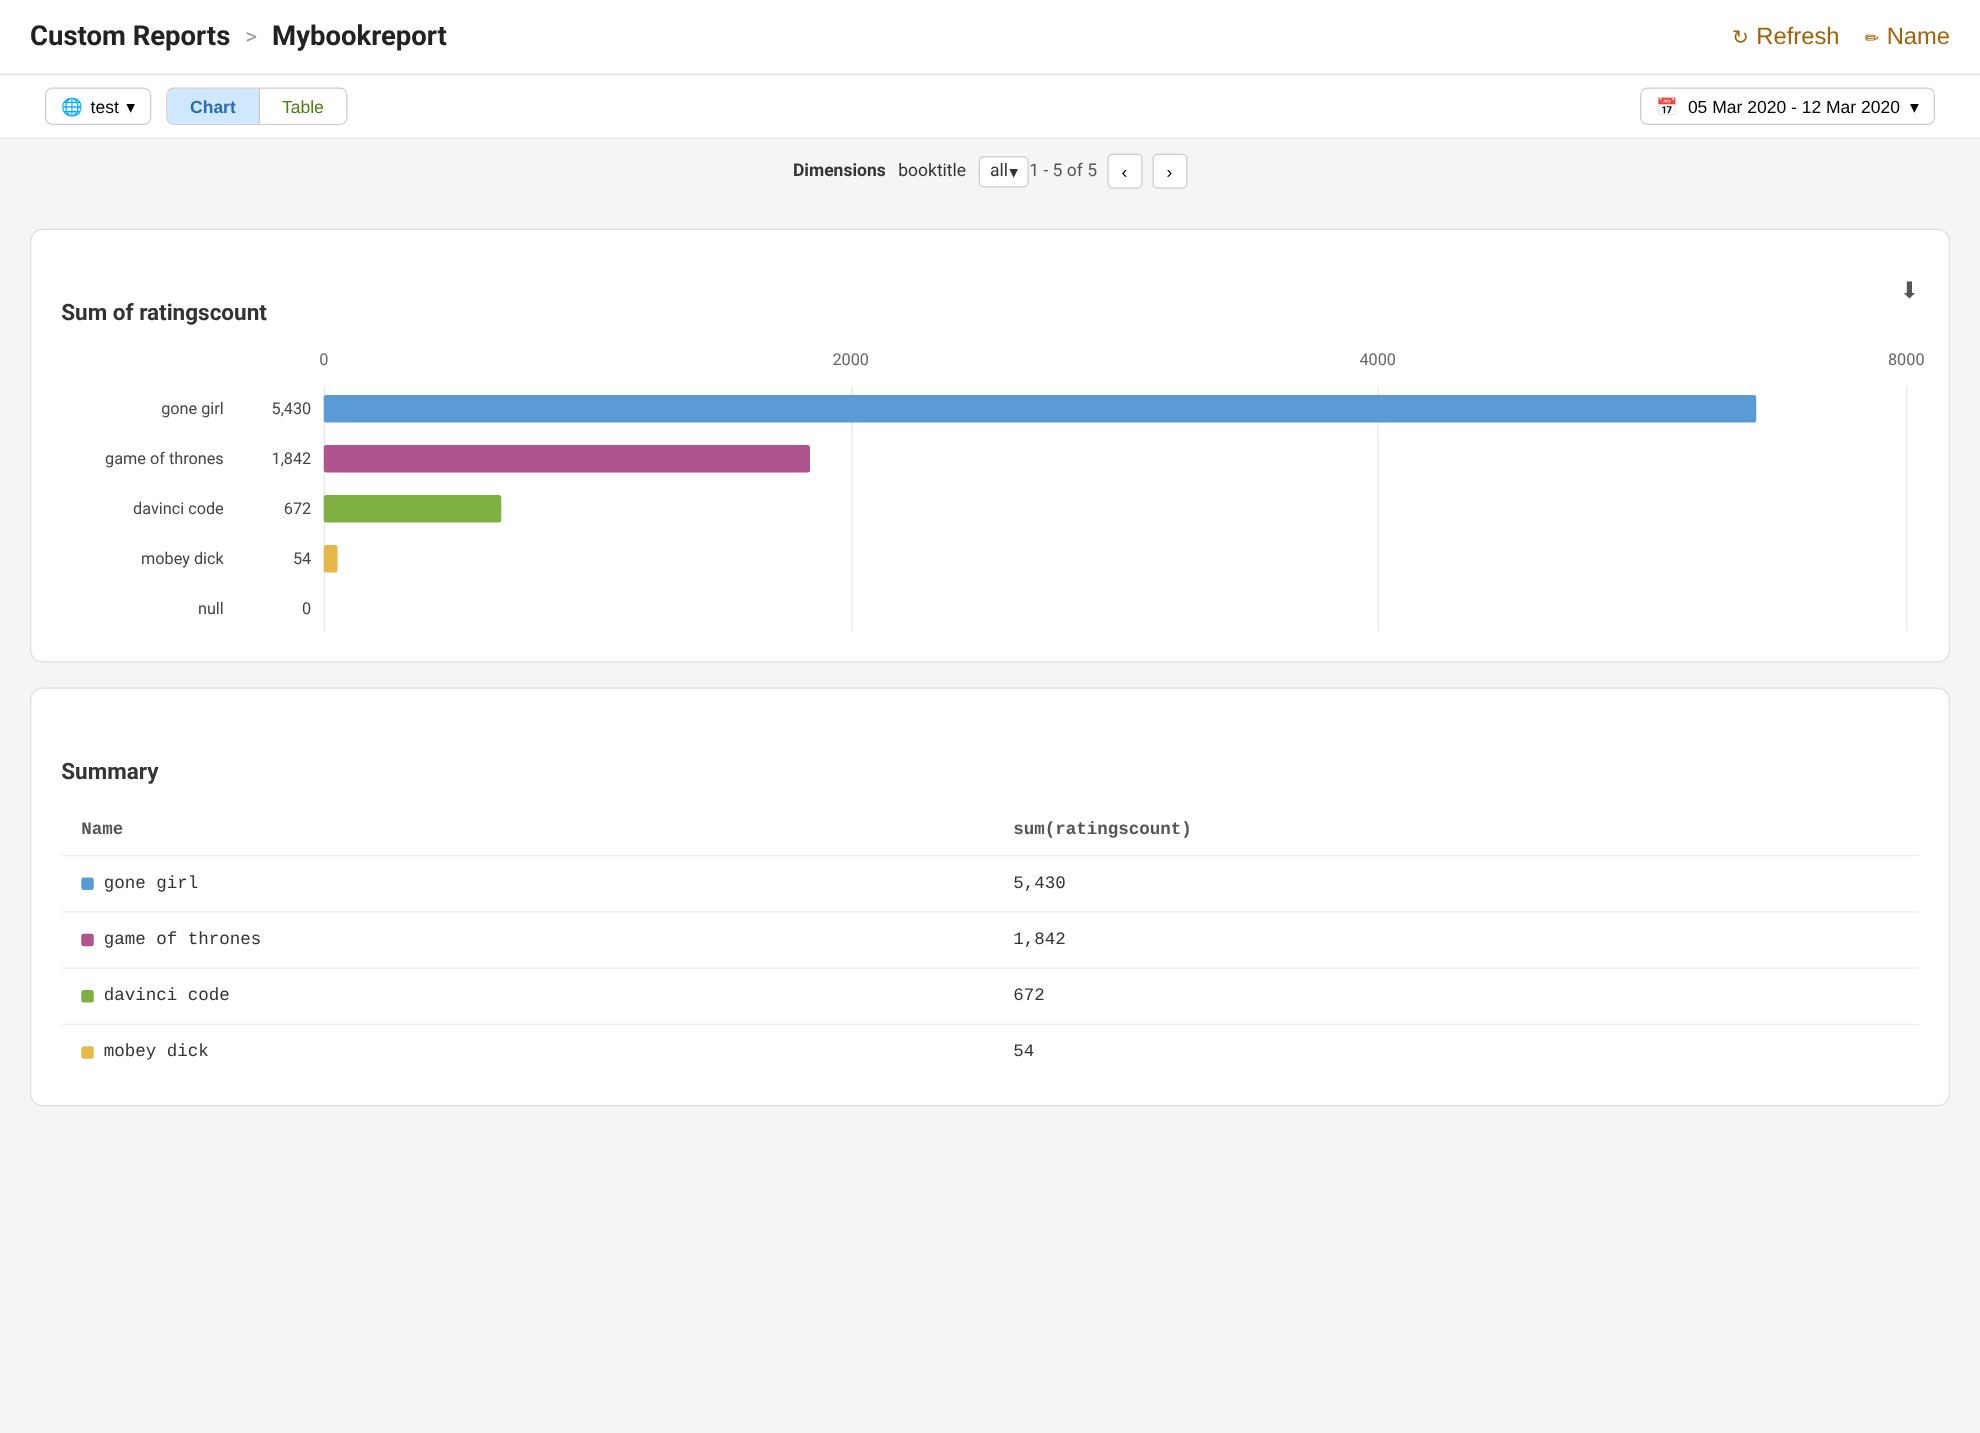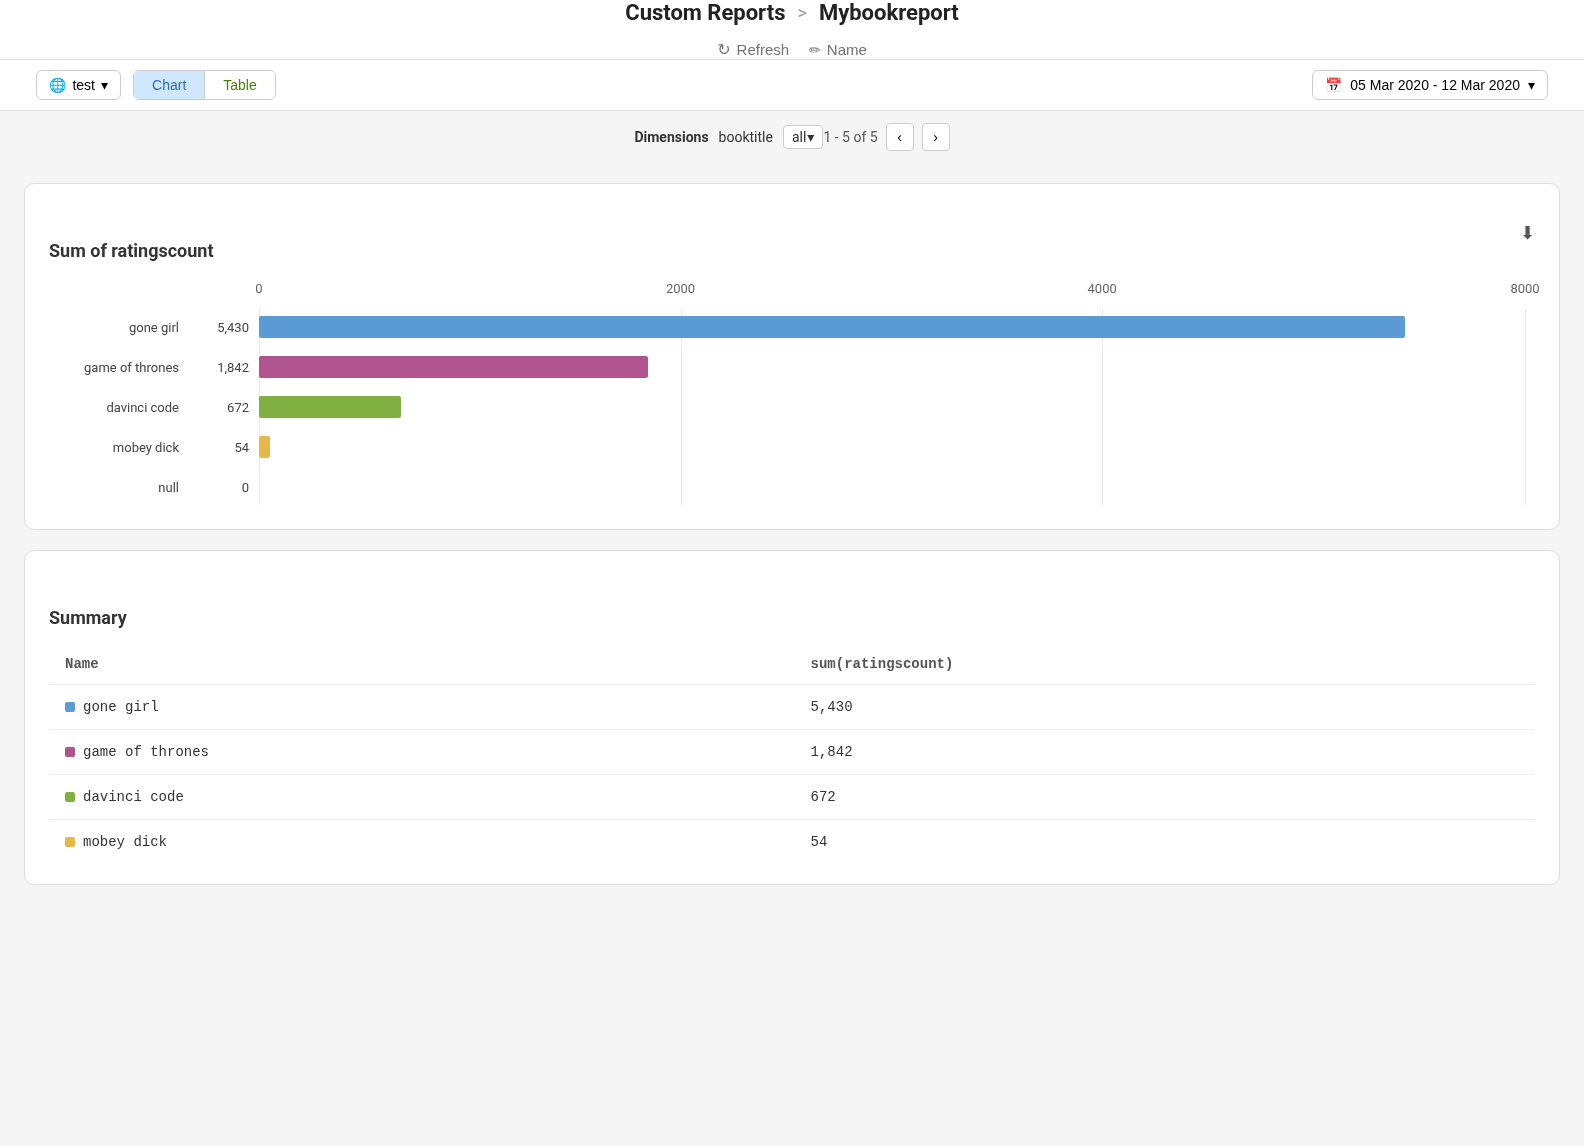--- a/index.html
+++ b/index.html
@@ -12,21 +12,20 @@
 
     
     .header {
       background: #fff;
       border-bottom: 1px solid #e0e0e0;
       padding: 0 24px;
       height: 60px;
       display: flex;
       align-items: center;
       justify-content: space-between;
-      flex-direction: column;
     }
     .header-left {
       display: flex;
       align-items: center;
       gap: 8px;
     }
     .breadcrumb-title {
       font-size: 22px;
       font-weight: 700;
       color: #222;
@@ -46,22 +45,22 @@
       align-items: center;
       gap: 20px;
     }
     .header-btn {
       display: flex;
       align-items: center;
       gap: 6px;
       background: none;
       border: none;
       cursor: pointer;
-      font-size: 15px;
-      color: #737373;
+      font-size: 19px;
+      color: #a16207;
       font-weight: 500;
     }
 
     
     .toolbar {
       background: #fff;
       border-bottom: 1px solid #e0e0e0;
       padding: 10px 36px;
       display: flex;
       align-items: center;
@@ -93,21 +92,21 @@
       padding: 6px 18px;
       background: #fff;
       border: none;
       cursor: pointer;
       font-size: 14px;
       color: #4d7c0f;
     }
     .tab-btn.active {
       background: #d0e8ff;
       color: #2a6cb8;
-      font-weight: 400;
+      font-weight: 700;
     }
     .tab-btn:not(:last-child) {
       border-right: 1px solid #ccc;
     }
     .date-picker-btn {
       display: flex;
       align-items: center;
       gap: 8px;
       border: 1px solid #ccc;
       border-radius: 6px;

